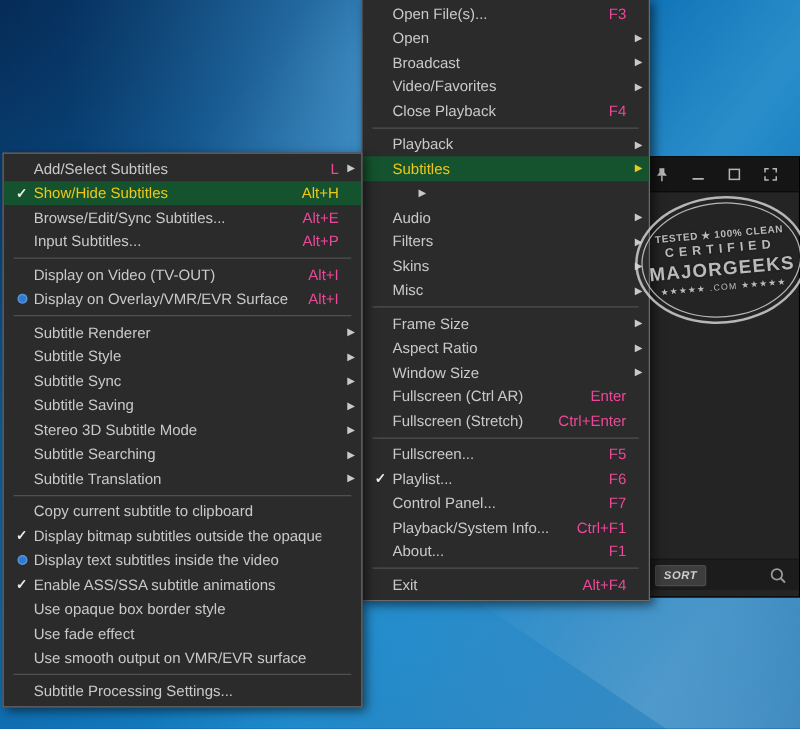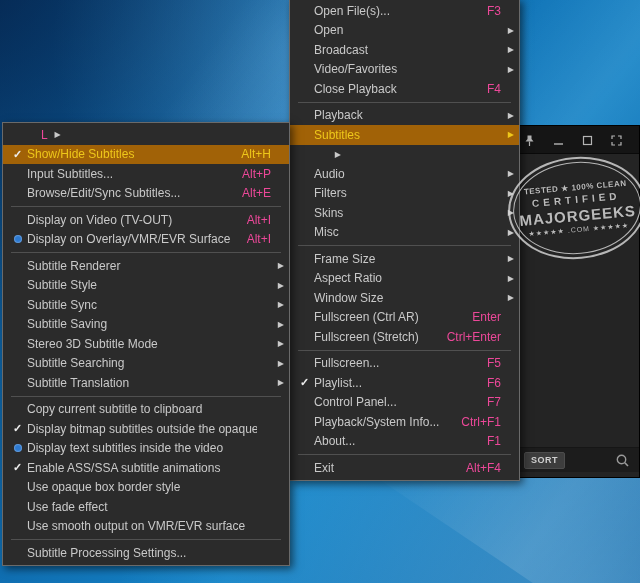--- a/index.html
+++ b/index.html
@@ -38,21 +38,21 @@
   .playlist-body { position:absolute; left:0; right:0; top:28px; bottom:0; background:#242424; }
   .search-bar {
     position:absolute; left:0; right:0; bottom:5px; height:25px;
     background:#1c1c1c; border-top:1px solid #161616;
     display:flex; align-items:center;
   }
   .sort-button {
     position:absolute; left:238px; top:4px; height:17px; padding:0 6px;
     background:#3d3d3d; border:1px solid #4c4c4c; border-radius:2px;
     color:#cfcfcf; font-size:9px; font-weight:bold; letter-spacing:.5px;
-    line-height:15px; cursor:default;
+    line-height:15px; cursor:default;font-style:italic;
   }
   .search-icon { position:absolute; right:9px; top:5px; width:15px; height:15px; }
   
   .stamp {
     position:absolute; left:508px; top:157px; width:138px; height:102px;
     transform:rotate(-5deg); z-index:60; opacity:.82;
     color:#dcdcdc; text-align:center;
     display:flex; flex-direction:column; justify-content:center; gap:2px;
     text-shadow:0 0 2px rgba(0,0,0,.45);
   }
@@ -65,21 +65,21 @@
   .stamp-line4 { font-size:7px; letter-spacing:1px; }
   
   .menu {
     position:absolute; background:#2b2b2b; border:1px solid #6a6a6a;
     padding:2px 0; font-size:12px; color:#c9c9c9;
     box-shadow:3px 3px 8px rgba(0,0,0,.55); z-index:40;
   }
   .main-menu { left:289px; top:-2px; width:231px; }
   .sub-menu  { left:2px;   top:122px; width:288px; }
   .menu-item { display:flex; align-items:center; height:19.5px; padding:0 5px 0 5px; white-space:nowrap; }
-  .menu-item.highlight { background:#a16207; }
+  .menu-item.highlight { background:#14532d; }
   .menu-item.highlight .mi-label,
   .menu-item.highlight .mi-shortcut,
   .menu-item.highlight .mi-arrow { color:#eec71a; }
   .mi-gutter { width:19px; flex:none; display:flex; align-items:center; justify-content:center;
                color:#ececec; font-size:11px; font-weight:bold; }
   .mi-label { flex:1; overflow:hidden; }
   .mi-shortcut { margin-left:14px; color:#ec4899; }
   .mi-arrow { width:13px; flex:none; text-align:right; font-size:8px; color:#c9c9c9; }
   .radio { width:8px; height:8px; border-radius:50%; background:#2d7ad1;
            box-shadow:inset 0 0 1px 1px rgba(255,255,255,.25); }
@@ -279,39 +279,40 @@
       <span class="mi-gutter"></span>
       <span class="mi-label">Exit</span>
       <span class="mi-shortcut">Alt+F4</span>
       <span class="mi-arrow"></span>
     </div>
   </div>
 
 <div class="menu sub-menu">
     <div class="menu-item">
       <span class="mi-gutter"></span>
+      <span class="mi-label">Add/Select Subtitles</span>
       <span class="mi-shortcut">L</span>
       <span class="mi-arrow">▶</span>
     </div>
     <div class="menu-item highlight">
       <span class="mi-gutter">✓</span>
       <span class="mi-label">Show/Hide Subtitles</span>
       <span class="mi-shortcut">Alt+H</span>
       <span class="mi-arrow"></span>
     </div>
     <div class="menu-item">
       <span class="mi-gutter"></span>
+      <span class="mi-label">Browse/Edit/Sync Subtitles...</span>
+      <span class="mi-shortcut">Alt+E</span>
+      <span class="mi-arrow"></span>
+    </div>
+    <div class="menu-item">
+      <span class="mi-gutter"></span>
       <span class="mi-label">Input Subtitles...</span>
       <span class="mi-shortcut">Alt+P</span>
-      <span class="mi-arrow"></span>
-    </div>
-    <div class="menu-item">
-      <span class="mi-gutter"></span>
-      <span class="mi-label">Browse/Edit/Sync Subtitles...</span>
-      <span class="mi-shortcut">Alt+E</span>
       <span class="mi-arrow"></span>
     </div>
     <div class="menu-sep"></div>
     <div class="menu-item">
       <span class="mi-gutter"></span>
       <span class="mi-label">Display on Video (TV-OUT)</span>
       <span class="mi-shortcut">Alt+I</span>
       <span class="mi-arrow"></span>
     </div>
     <div class="menu-item">

